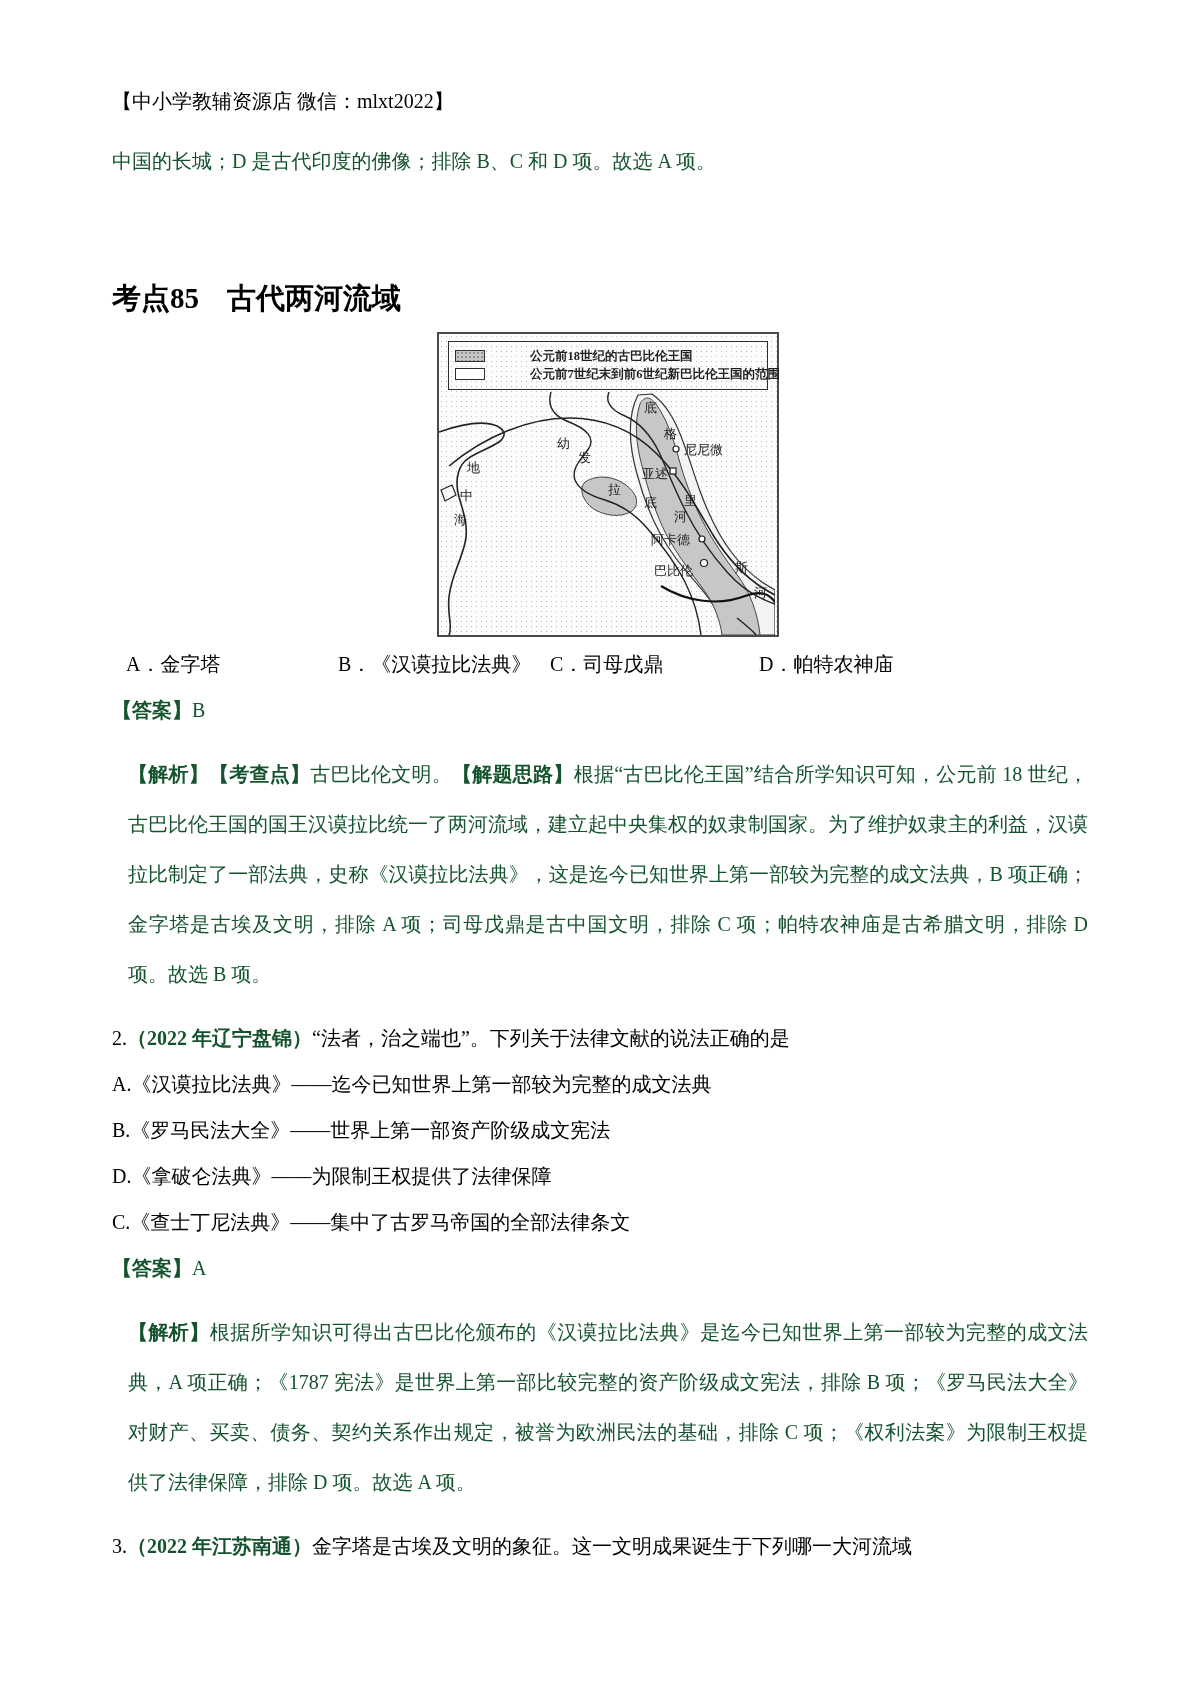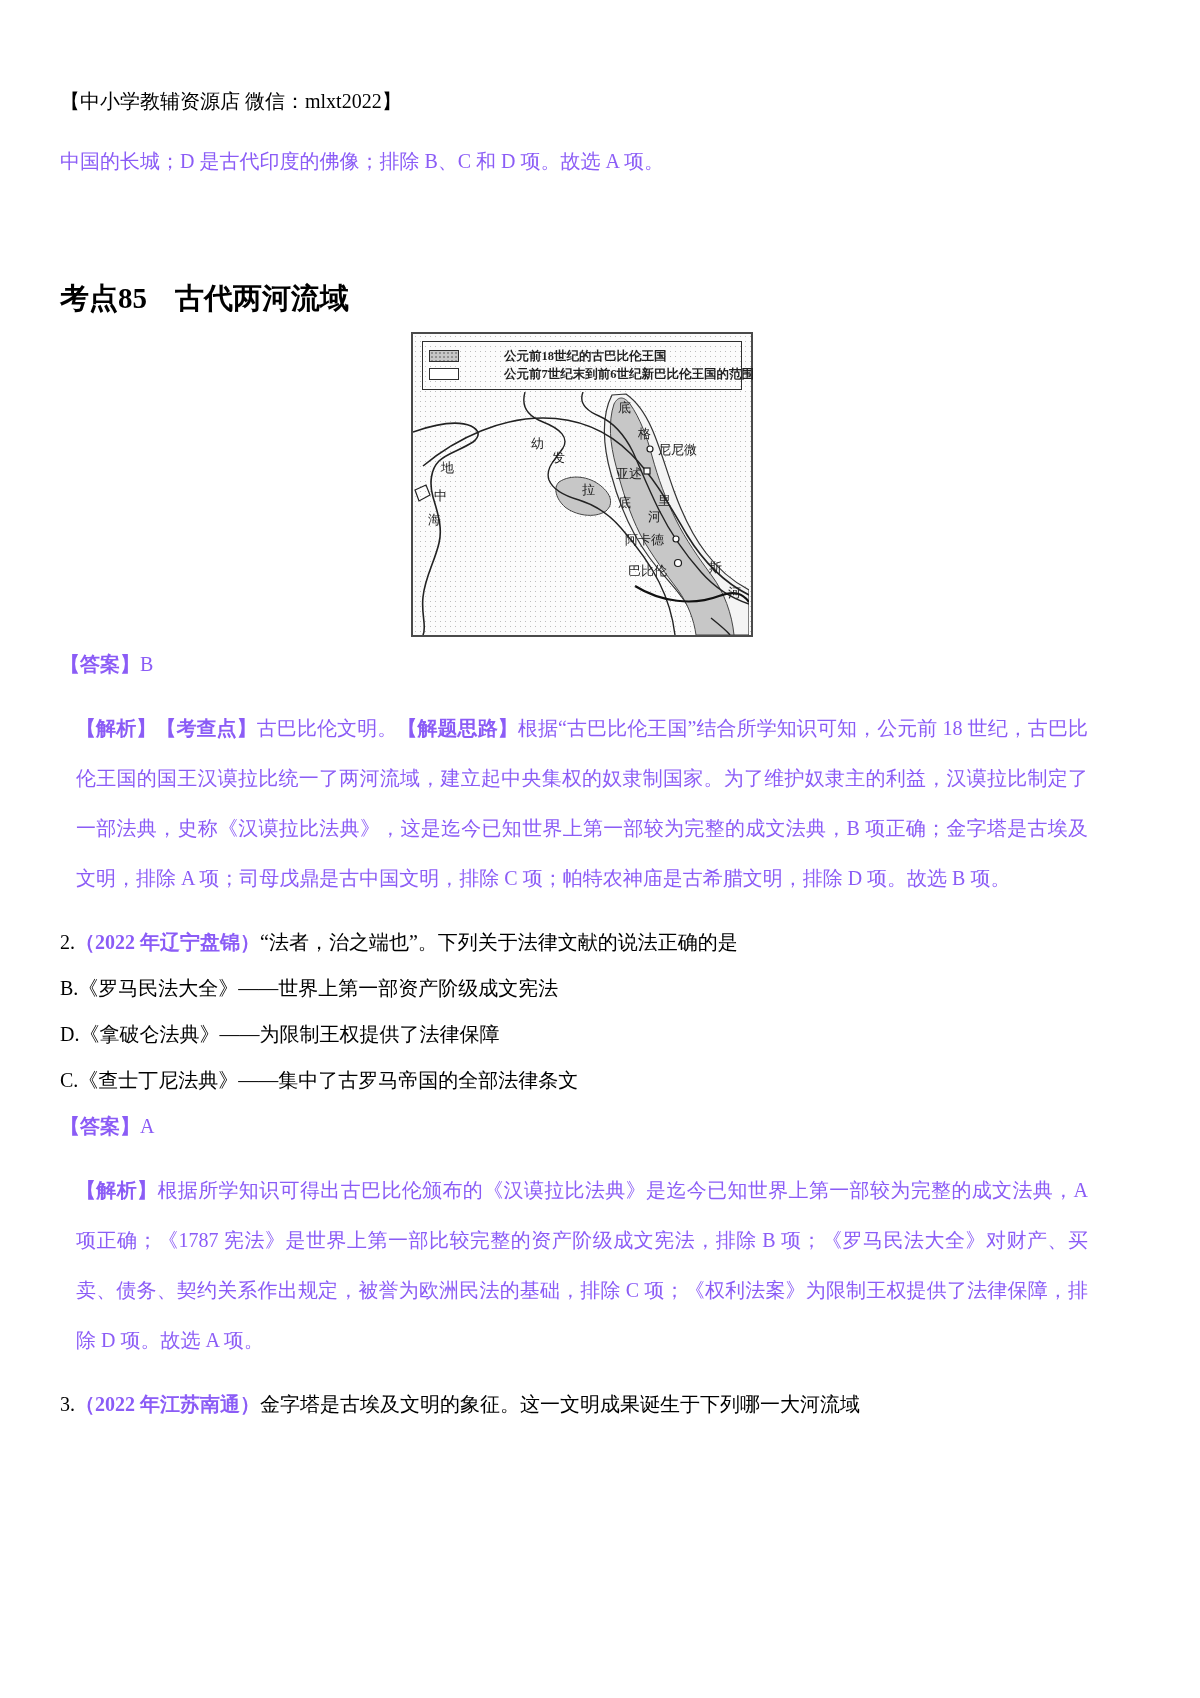--- a/index.html
+++ b/index.html
@@ -3,28 +3,28 @@
 <meta charset="utf-8">
 <style>
   html, body { margin: 0; padding: 0; background: #ffffff; }
   .page {
     position: relative;
     width: 1200px;
     height: 1698px;
     margin: 0 auto;
     background: #ffffff;
     box-sizing: border-box;
-    padding: 78px 96px 40px 60px;
+    padding: 78px 96px 40px 112px;
     overflow: hidden;
     font-family: "Liberation Serif", "DejaVu Serif", serif;
     font-size: 20px;
     color: #000000;
   }
   .doc-line { line-height: 46px; margin: 0; }
-  .red { color: #8b5cf6; }
+  .red { color: #14532d; }
   .bold { font-weight: bold; }
   .carryover { margin-top: 14px; }
   .section-heading {
     margin: 92px 0 0 0;
     font-size: 29px;
     font-weight: bold;
     line-height: 44px;
     color: #000;
   }
   .section-heading .heading-title { margin-left: 28px; text-align: right; }
@@ -146,27 +146,29 @@
       <text x="296" y="180">斯</text>
       <text x="315" y="205">河</text>
 
       <text x="245" y="62">尼尼微</text>
       <text x="203" y="86">亚述</text>
       <text x="212" y="152">阿卡德</text>
       <text x="215" y="183">巴比伦</text>
     </svg>
   </figure>
 
+  <p class="options-row"><span class="opt opt-a">A．金字塔</span><span class="opt opt-b">B．《汉谟拉比法典》</span><span class="opt opt-c">C．司母戊鼎</span><span class="opt">D．帕特农神庙</span></p>
 
   <p class="doc-line red"><span class="bold">【答案】</span><span>B</span></p>
 
   <p class="analysis red"><span class="bold">【解析】【考查点】</span><span>古巴比伦文明。</span><span class="bold">【解题思路】</span><span>根据“古巴比伦王国”结合所学知识可知，公元前 18 世纪，古巴比伦王国的国王汉谟拉比统一了两河流域，建立起中央集权的奴隶制国家。为了维护奴隶主的利益，汉谟拉比制定了一部法典，史称《汉谟拉比法典》，这是迄今已知世界上第一部较为完整的成文法典，B 项正确；金字塔是古埃及文明，排除 A 项；司母戊鼎是古中国文明，排除 C 项；帕特农神庙是古希腊文明，排除 D 项。故选 B 项。</span></p>
 
   <p class="doc-line"><span>2.</span><span class="red bold">（2022 年辽宁盘锦）</span><span>“法者，治之端也”。下列关于法律文献的说法正确的是</span></p>
 
+  <p class="doc-line">A.《汉谟拉比法典》——迄今已知世界上第一部较为完整的成文法典</p>
   <p class="doc-line">B.《罗马民法大全》——世界上第一部资产阶级成文宪法</p>
   <p class="doc-line">D.《拿破仑法典》——为限制王权提供了法律保障</p>
   <p class="doc-line">C.《查士丁尼法典》——集中了古罗马帝国的全部法律条文</p>
 
   <p class="doc-line red"><span class="bold">【答案】</span><span>A</span></p>
 
   <p class="analysis red"><span class="bold">【解析】</span><span>根据所学知识可得出古巴比伦颁布的《汉谟拉比法典》是迄今已知世界上第一部较为完整的成文法典，A 项正确；《1787 宪法》是世界上第一部比较完整的资产阶级成文宪法，排除 B 项；《罗马民法大全》对财产、买卖、债务、契约关系作出规定，被誉为欧洲民法的基础，排除 C 项；《权利法案》为限制王权提供了法律保障，排除 D 项。故选 A 项。</span></p>
 
   <p class="doc-line"><span>3.</span><span class="red bold">（2022 年江苏南通）</span><span>金字塔是古埃及文明的象征。这一文明成果诞生于下列哪一大河流域</span></p>
 

